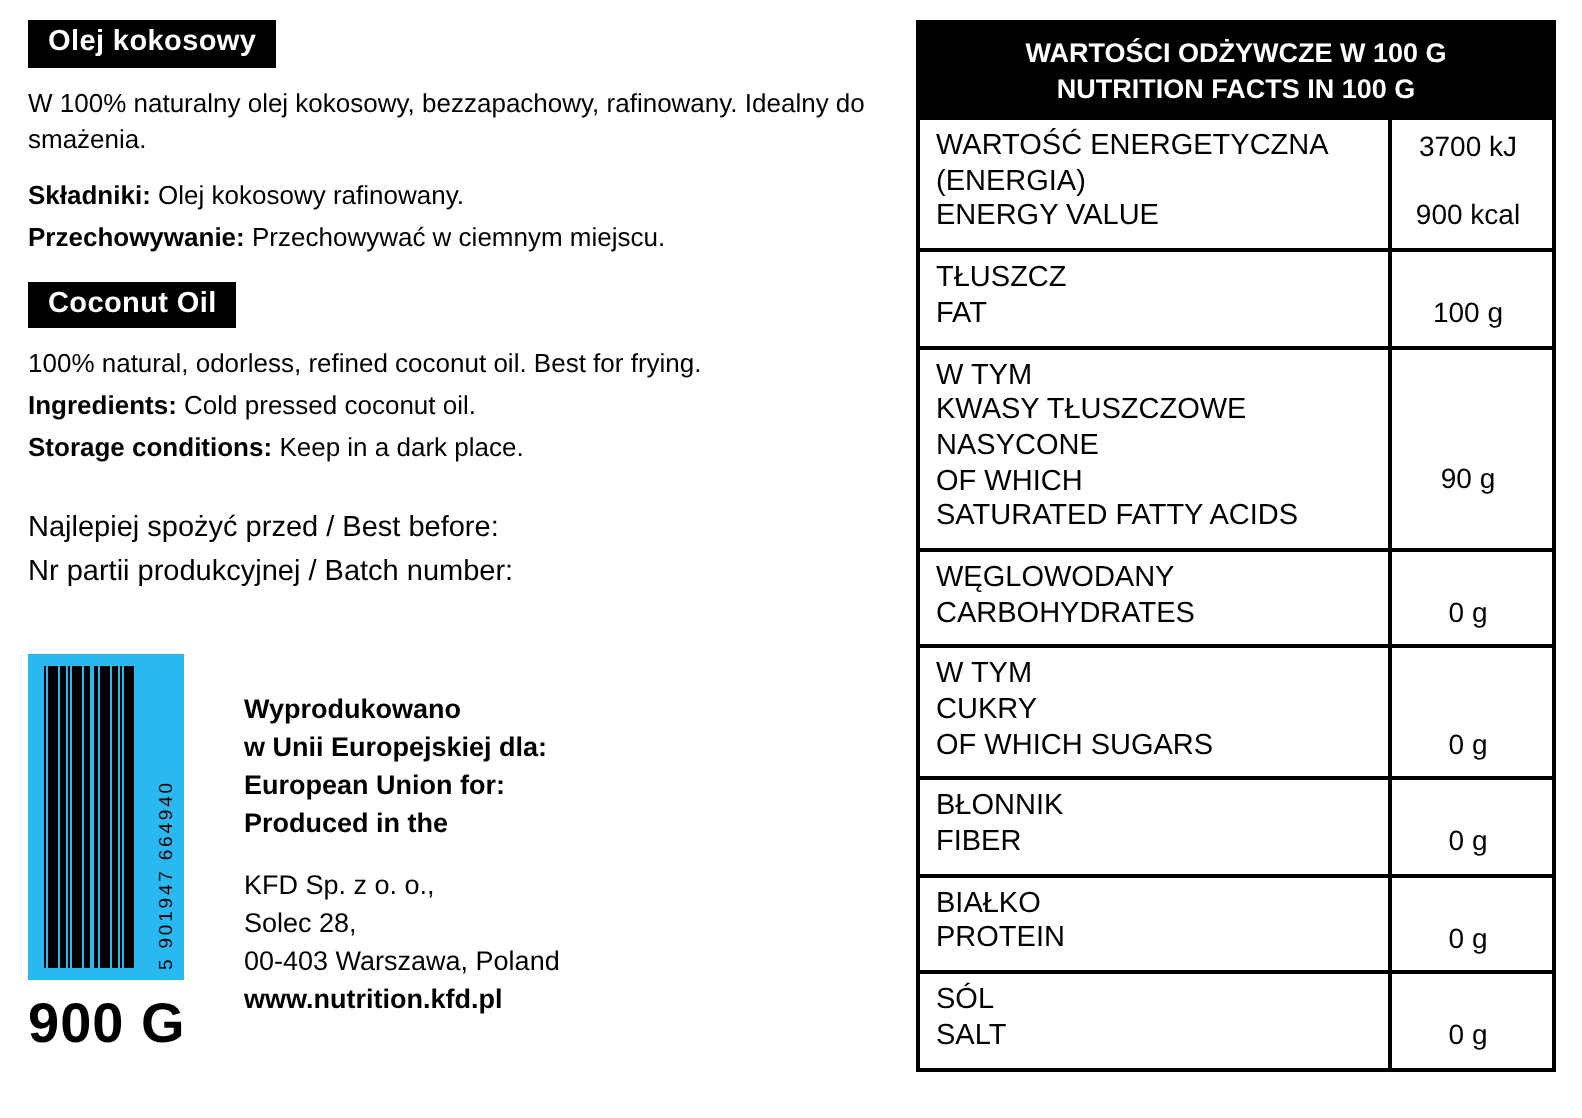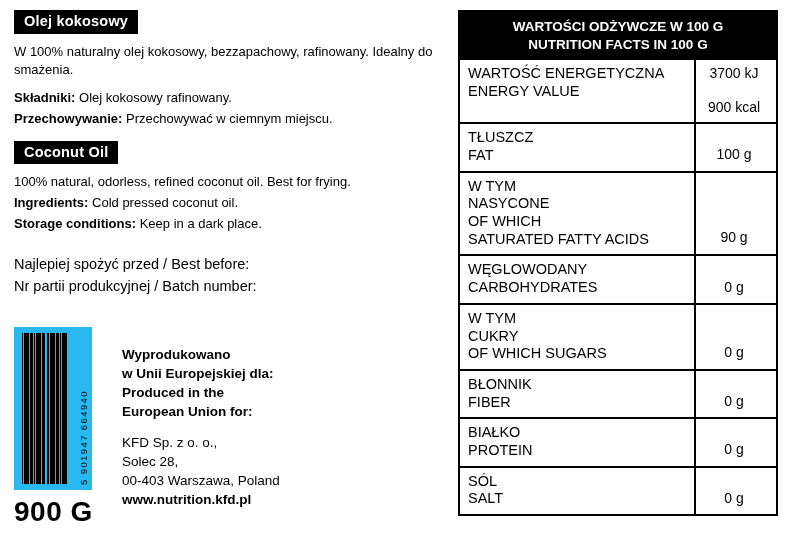--- a/index.html
+++ b/index.html
@@ -264,40 +264,41 @@
           <i style="width: 1px; background: rgb(0, 0, 0);"></i>
           <i style="width: 3px; background: rgb(0, 0, 0);"></i>
           <i style="width: 1px; background: rgb(0, 0, 0);"></i>
           <i style="width: 1px; background: transparent;"></i>
         </div>
       <div class="barcode-digits">5 901947 664940</div>
     </div>
     <div class="producer">
       <div class="b">Wyprodukowano</div>
       <div class="b">w Unii Europejskiej dla:</div>
+      <div class="b">European Union for:</div>
       <div class="b">Produced in the</div>
-      <div class="b">European Union for:</div>
       <div class="addr">KFD Sp. z o. o.,</div>
       <div>Solec 28,</div>
       <div>00-403 Warszawa, Poland</div>
       <div class="www">www.nutrition.kfd.pl</div>
     </div>
   </div>
 
   <div class="weight">900 G</div>
 
   <div class="table">
     <div class="table-header">
       <div>WARTOŚCI ODŻYWCZE W 100 G</div>
       <div>NUTRITION FACTS IN 100 G</div>
     </div>
     <div id="table-rows">
         <div class="row">
           <div class="names">
             <div class="nm-pl">WARTOŚĆ ENERGETYCZNA</div>
+            <div class="nm-pl">(ENERGIA)</div>
             <div class="nm-en">ENERGY VALUE</div>
           </div>
           <div class="vals">
             <div class="val">3700 kJ</div>
             <div class="val spacer">&nbsp;</div>
             <div class="val">900 kcal</div>
           </div>
         </div>
         <div class="row">
           <div class="names">
@@ -305,20 +306,21 @@
             <div class="nm-en">FAT</div>
           </div>
           <div class="vals">
             <div class="val spacer">&nbsp;</div>
             <div class="val">100 g</div>
           </div>
         </div>
         <div class="row">
           <div class="names">
             <div class="nm-en">W TYM</div>
+            <div class="nm-pl">KWASY TŁUSZCZOWE</div>
             <div class="nm-pl">NASYCONE</div>
             <div class="nm-en">OF WHICH</div>
             <div class="nm-en">SATURATED FATTY ACIDS</div>
           </div>
           <div class="vals">
             <div class="val spacer">&nbsp;</div>
             <div class="val spacer">&nbsp;</div>
             <div class="val spacer">&nbsp;</div>
             <div class="val">90 g</div>
           </div>

